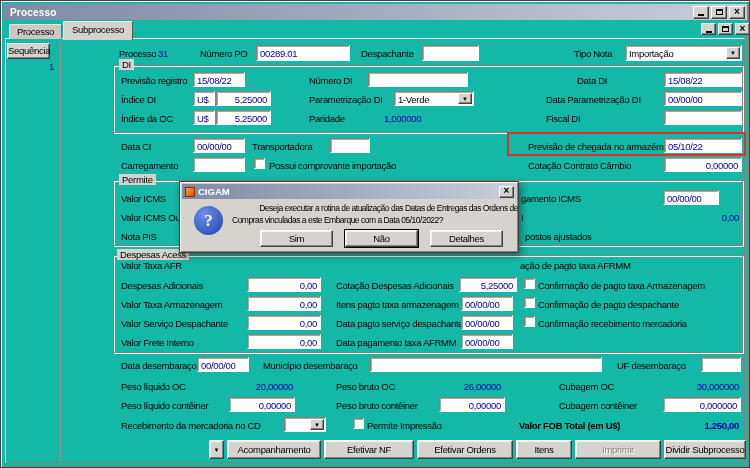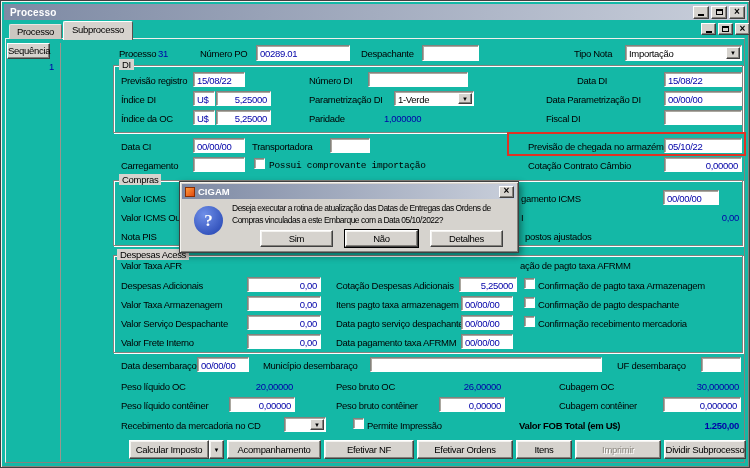--- a/index.html
+++ b/index.html
@@ -134,26 +134,26 @@
   <div class="fld t" style="left:192px;top:137px;width:52px;">00/00/00</div>
   <div class="lbl t" style="left:251px;top:140px;">Transportadora</div>
   <div class="fld t" style="left:329px;top:137px;width:40px;"></div>
   <div class="redbox"></div>
   <div class="lbl t" style="left:527px;top:140px;">Previsão de chegada no armazém</div>
   <div class="fld t" style="left:663px;top:137px;width:78px;">05/10/22</div>
 
   <div class="lbl t" style="left:120px;top:159px;">Carregamento</div>
   <div class="fld t" style="left:192px;top:156px;width:52px;"></div>
   <div class="cb" style="left:253px;top:157px;"></div>
-  <div class="lbl t" style="left:268px;top:159px;font-family:Liberation Mono, monospace;">Possui comprovante importação</div>
+  <div class="lbl t" style="left:268px;top:159px;">Possui comprovante importação</div>
   <div class="lbl t" style="left:527px;top:159px;">Cotação Contrato Câmbio</div>
   <div class="fld t num" style="left:663px;top:156px;width:78px;">0,00000</div>
 
   <div class="grp" style="left:112px;top:179px;width:630px;height:66px;"></div>
-  <div class="legend t" style="left:118px;top:173px;">Compras</div>
+  <div class="legend t" style="left:118px;top:173px;">Permite</div>
   <div class="lbl t" style="left:120px;top:192px;">Valor ICMS</div>
   <div class="lbl t" style="left:520px;top:192px;">gamento ICMS</div>
   <div class="fld t" style="left:662px;top:189px;width:56px;">00/00/00</div>
   <div class="lbl t" style="left:120px;top:211px;">Valor ICMS Outr</div>
   <div class="lbl t" style="left:520px;top:211px;">I</div>
   <div class="pv t blue num" style="left:690px;top:211px;width:48px;">0,00</div>
   <div class="lbl t" style="left:120px;top:230px;">Nota PIS</div>
   <div class="lbl t" style="left:524px;top:230px;">postos ajustados</div>
 
   <div class="grp" style="left:112px;top:254px;width:630px;height:98px;"></div>
@@ -214,40 +214,39 @@
     <span class="val"></span>
     <span class="dbtn">
         <span class="arr">▼</span>
       </span>
   </div>
   <div class="cb" style="left:352px;top:417px;"></div>
   <div class="lbl t" style="left:366px;top:419px;">Permite Impressão</div>
   <div class="lbl t bold" style="left:518px;top:419px;">Valor FOB Total (em U$)</div>
   <div class="pv t blue num bold" style="left:660px;top:419px;width:78px;">1.250,00</div>
 
-  <button class="pbtn t" style="left:128px;top:439px;width:80px;">Calcular Imposto</button>
   <button class="pbtn t" style="left:208px;top:439px;width:15px;"><span class="arr" style="font-size:6px;letter-spacing:0;">▼</span></button>
   <button class="pbtn t" style="left:226px;top:439px;width:94px;">Acompanhamento</button>
   <button class="pbtn t" style="left:323px;top:439px;width:90px;">Efetivar NF</button>
   <button class="pbtn t" style="left:416px;top:439px;width:96px;">Efetivar Ordens</button>
   <button class="pbtn t" style="left:515px;top:439px;width:56px;">Itens</button>
   <button class="pbtn t disabled" style="left:574px;top:439px;width:86px;">Imprimir</button>
   <button class="pbtn t" style="left:663px;top:439px;width:82px;">Dividir Subprocesso</button>
 
   <div class="dlg">
     <div class="dlg-title">
       <span class="logo"></span>
       <span class="txt">CIGAM</span>
       <span class="wbtn">
           <span class="xg">×</span>
         </span>
     </div>
     <div class="qicon">
         <span>?</span>
       </div>
-    <div class="msg" style="top:21px;">Deseja executar a rotina de atualização das Datas de Entregas das Ordens de</div>
+    <div class="msg" style="top:21px;text-align:right;">Deseja executar a rotina de atualização das Datas de Entregas das Ordens de</div>
     <div class="msg" style="top:33px;">Compras vinculadas a este Embarque com a Data 05/10/2022?</div>
     <button class="pbtn t" style="left:80px;top:48px;width:73px;">Sim</button>
     <button class="pbtn t focus-ring" style="left:165px;top:48px;width:73px;">Não</button>
     <button class="pbtn t" style="left:250px;top:48px;width:73px;">Detalhes</button>
   </div>
 
 </div>
 
 </body></html>

